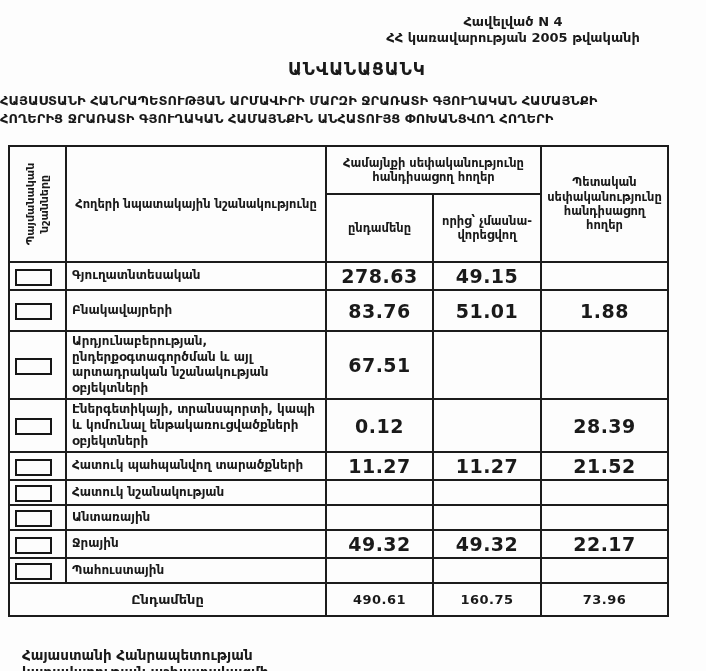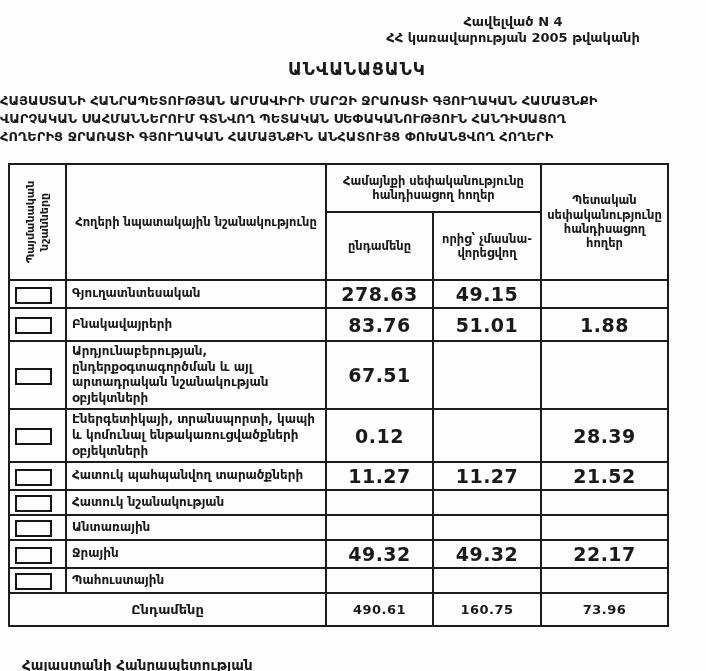--- a/index.html
+++ b/index.html
@@ -97,21 +97,20 @@
 
   <div class="appendix">
     <div>Հավելված N 4</div>
     <div>ՀՀ կառավարության 2005 թվականի</div>
   </div>
 
   <div class="title">ԱՆՎԱՆԱՑԱՆԿ</div>
 
   <div class="subtitle">
     <div>ՀԱՅԱՍՏԱՆԻ ՀԱՆՐԱՊԵՏՈՒԹՅԱՆ ԱՐՄԱՎԻՐԻ ՄԱՐԶԻ ՋՐԱՌԱՏԻ ԳՅՈՒՂԱԿԱՆ ՀԱՄԱՅՆՔԻ</div>
-    <div>ՎԱՐՉԱԿԱՆ ՍԱՀՄԱՆՆԵՐՈՒՄ ԳՏՆՎՈՂ ՊԵՏԱԿԱՆ ՍԵՓԱԿԱՆՈՒԹՅՈՒՆ ՀԱՆԴԻՍԱՑՈՂ</div>
     <div>ՀՈՂԵՐԻՑ ՋՐԱՌԱՏԻ ԳՅՈՒՂԱԿԱՆ ՀԱՄԱՅՆՔԻՆ ԱՆՀԱՏՈՒՅՑ ՓՈԽԱՆՑՎՈՂ ՀՈՂԵՐԻ</div>
   </div>
 
   <table class="land">
     <colgroup>
       <col style="width:57px">
         <col style="width:260px">
         <col style="width:107px">
         <col style="width:108px">
         <col style="width:127px">
@@ -134,21 +133,21 @@
       </tr>
     </thead>
     <tbody>
       <tr style="height:25px">
         <td class="sym"><span class="legend-box"></span></td>
         <td class="name">Գյուղատնտեսական</td>
         <td class="num">278.63</td>
         <td class="num">49.15</td>
         <td class="num"></td>
       </tr>
-      <tr style="height:33px">
+      <tr style="height:41px">
         <td class="sym"><span class="legend-box"></span></td>
         <td class="name">Բնակավայրերի</td>
         <td class="num">83.76</td>
         <td class="num">51.01</td>
         <td class="num">1.88</td>
       </tr>
       <tr style="height:46px">
         <td class="sym"><span class="legend-box"></span></td>
         <td class="name">Արդյունաբերության, ընդերքօգտագործման և այլ արտադրական նշանակության օբյեկտների</td>
         <td class="num">67.51</td>

